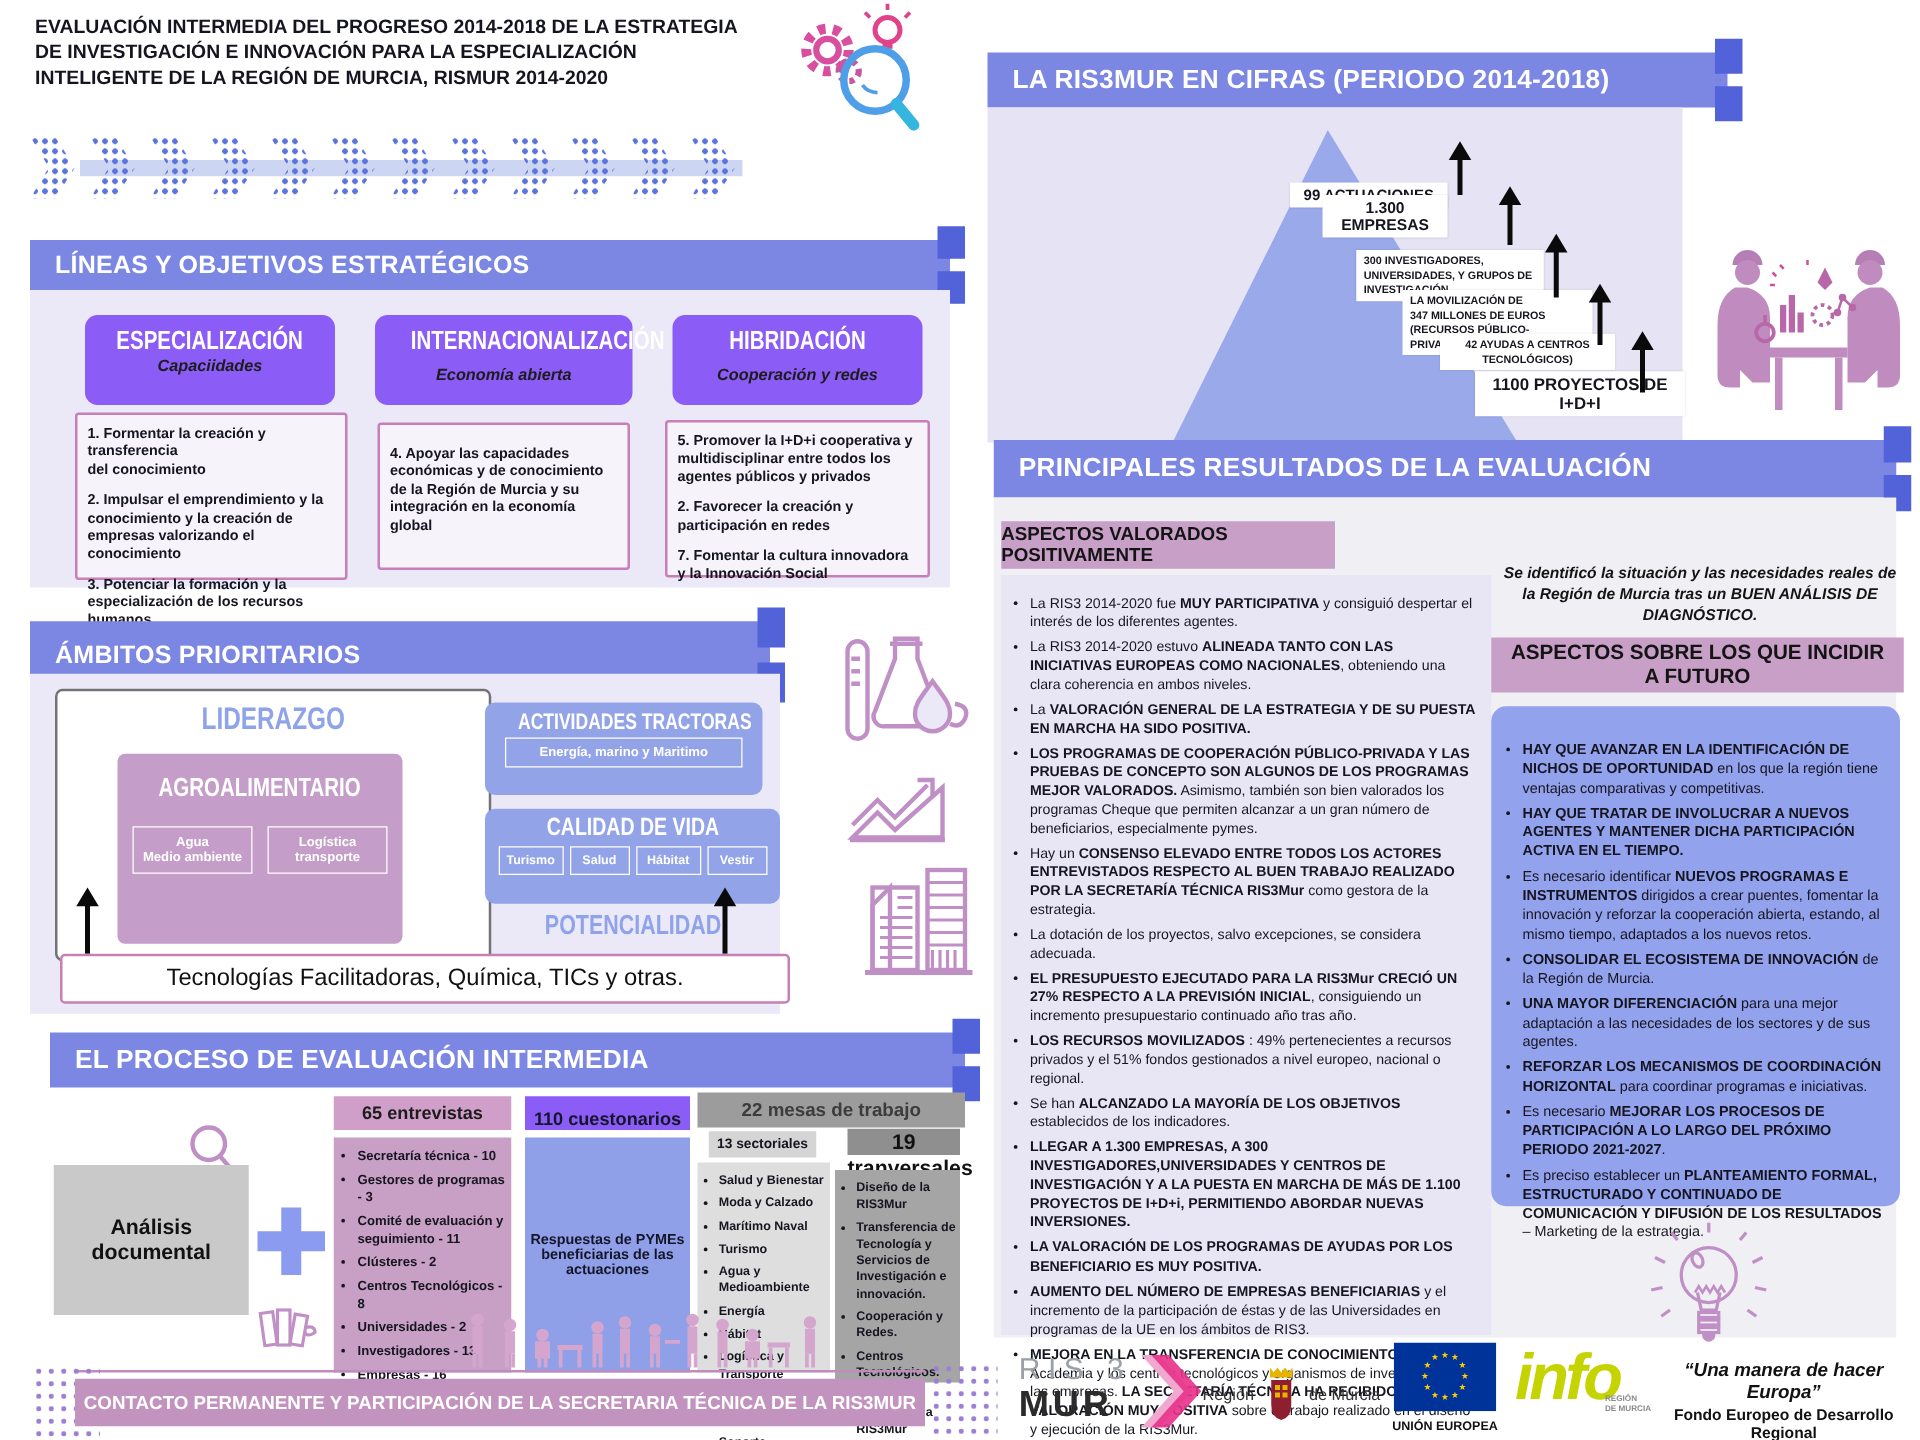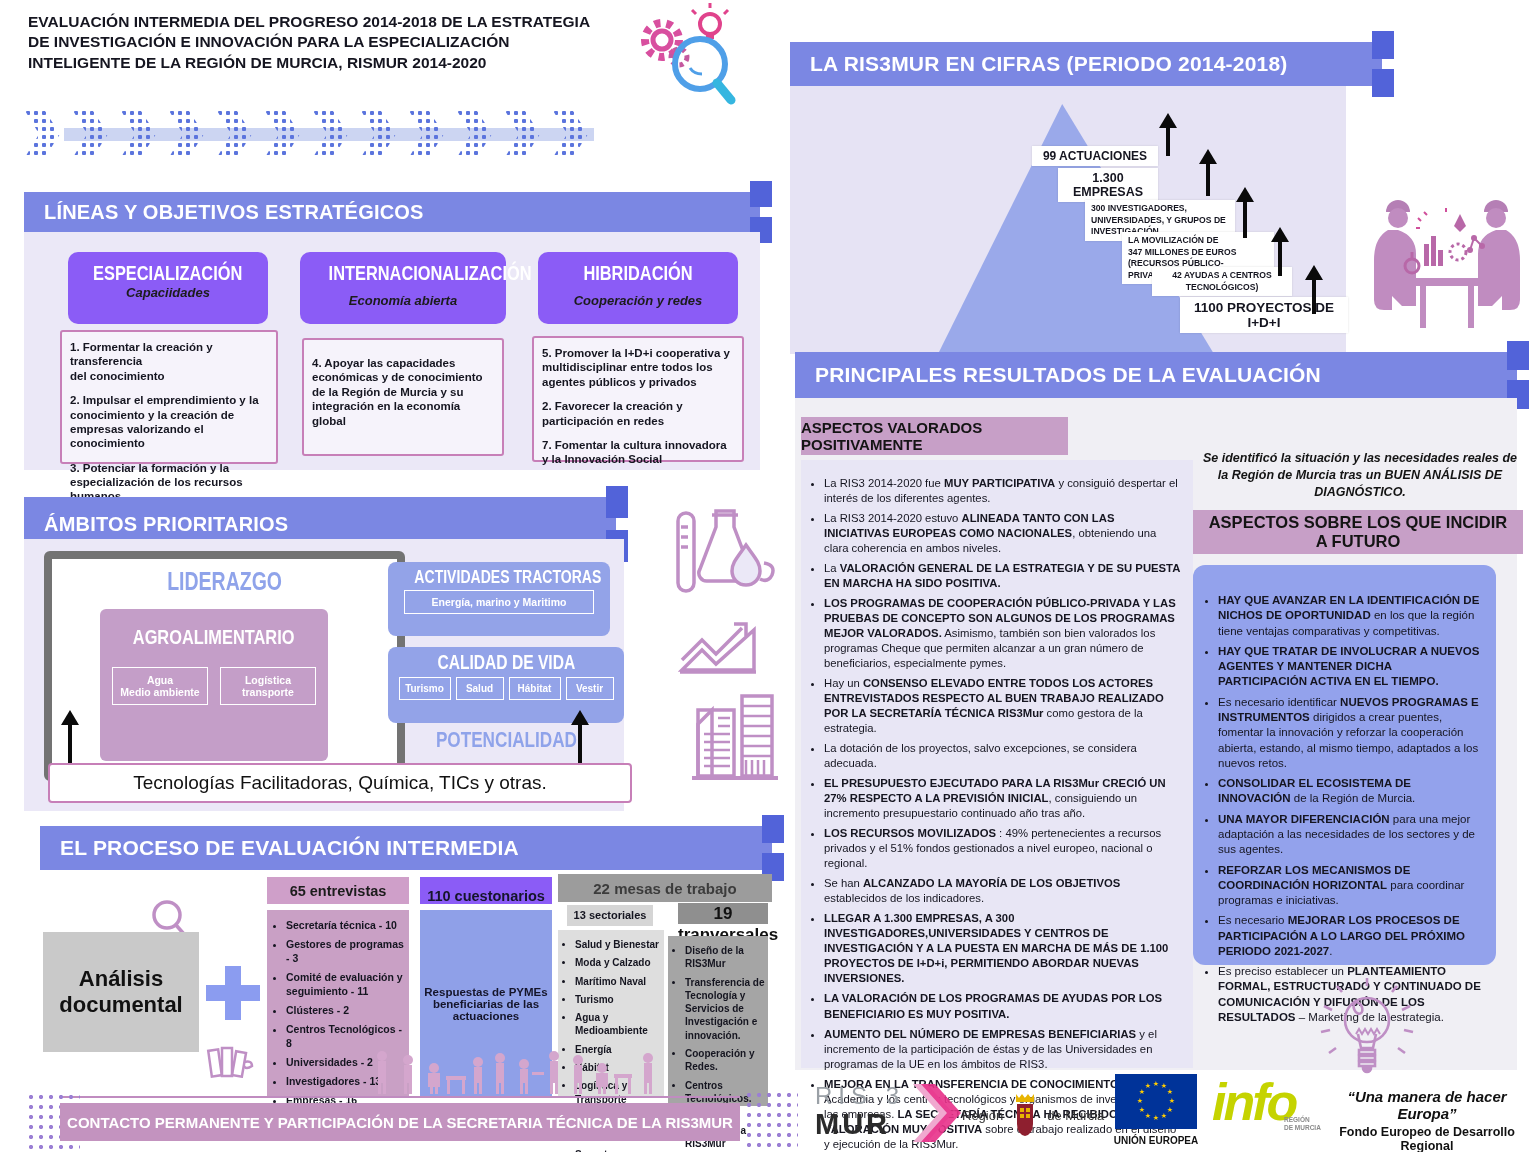--- a/index.html
+++ b/index.html
@@ -109,21 +109,21 @@
         </div>
     </div>
   </div>
 
   <div class="sec-bar" style="left:24px;top:497px;width:592px;height:54px;">
     <span>ÁMBITOS PRIORITARIOS</span>
     <span class="accent"></span>
   </div>
   <div class="panel" style="left:24px;top:539px;width:600px;height:272px;">
 
-    <div class="abs" style="left:20px;top:12px;width:345px;height:214px;background:#fff;border:8px solid #737373;border-radius:6px;text-align:center;">
+    <div class="abs" style="left:20px;top:12px;width:345px;height:214px;background:#fff;border:2px solid #737373;border-radius:6px;text-align:center;">
       <div style="margin-top:8px;"><span class="cond" style="font-size:25px;color:#8fa3ea;">LIDERAZGO</span></div>
       <div class="abs" style="left:48px;top:50px;width:228px;height:152px;background:#c49ec8;border-radius:6px;">
         <div style="margin-top:16px;"><span class="cond" style="font-size:21px;color:#fff;">AGROALIMENTARIO</span></div>
         <div style="display:flex;justify-content:center;gap:12px;margin-top:18px;">
           <div class="chip pre" style="width:96px;font-size:10.5px;padding:6px 2px;">Agua
 Medio ambiente</div>
           <div class="chip pre" style="width:96px;font-size:10.5px;padding:6px 2px;">Logística
 transporte</div>
         </div>
       </div>
@@ -210,21 +210,21 @@
   </div>
 
   <div class="abs" style="left:148px;top:898px;">
     <svg width="46" height="46" viewBox="0 0 46 46" fill="none" stroke="#bf8fc5" stroke-width="3.5">
       <circle cx="19" cy="17" r="13"></circle>
         <line x1="28" y1="27" x2="42" y2="43"></line>
     </svg>
   </div>
 
   <div class="abs" style="left:43px;top:932px;width:156px;height:120px;background:#c9c9c9;display:flex;align-items:center;justify-content:center;text-align:center;">
-    <span class="pre" style="font-weight:bold;font-size:22px;color:#111;">Análisis
+    <span class="pre" style="font-weight:bold;font-size:17px;color:#111;">Análisis
 documental</span>
   </div>
 
   <div class="abs" style="left:206px;top:966px;width:54px;height:54px;">
     <div class="abs" style="left:0;top:19px;width:54px;height:16px;background:#8b9cf0;"></div>
     <div class="abs" style="left:19px;top:0;width:16px;height:54px;background:#8b9cf0;"></div>
   </div>
 
   <div class="abs" style="left:206px;top:1046px;">
     <svg width="48" height="32" viewBox="0 0 48 32" fill="none" stroke="#bf8fc5" stroke-width="2.5">
@@ -357,21 +357,21 @@
   </div>
 
   <div class="sec-bar" style="left:790px;top:42px;width:592px;height:44px;font-size:21px;">
     <span>LA RIS3MUR EN CIFRAS (PERIODO 2014-2018)</span>
     <span class="accent"></span>
   </div>
   <div class="panel" style="left:790px;top:86px;width:556px;height:268px;background:#e6e3f4;">
     <div class="abs" style="left:148px;top:18px;width:276px;height:250px;background:#9aa9ea;clip-path:polygon(45% 0,100% 100%,0 100%);"></div>
   </div>
   <div class="pyr pre" style="left:1032px;top:146px;width:126px;font-size:12px;text-align:center;">99 ACTUACIONES</div>
-  <div class="pyr pre" style="left:1058px;top:168px;width:100px;font-size:12.5px;text-align:center;">1.300 EMPRESAS</div>
+  <div class="pyr pre" style="left:1058px;top:156px;width:100px;font-size:12.5px;text-align:center;">1.300 EMPRESAS</div>
   <div class="pyr pre" style="left:1085px;top:200px;width:150px;font-size:8.6px;text-align:left;line-height:1.35;">300 INVESTIGADORES,
 UNIVERSIDADES, Y GRUPOS DE
 INVESTIGACIÓN</div>
   <div class="pyr pre" style="left:1122px;top:232px;width:152px;font-size:8.6px;text-align:left;line-height:1.35;">LA MOVILIZACIÓN DE
 347 MILLONES DE EUROS
 (RECURSOS PÚBLICO-PRIVADOS)</div>
   <div class="pyr pre" style="left:1152px;top:267px;width:140px;font-size:8.6px;text-align:center;line-height:1.35;">42 AYUDAS A CENTROS
 TECNOLÓGICOS)</div>
   <div class="pyr pre" style="left:1180px;top:297px;width:168px;font-size:13.5px;text-align:center;">1100 PROYECTOS DE I+D+I</div>
   <div class="uarrow" style="left:1166px;top:126px;height:30px;"></div>
@@ -434,21 +434,21 @@
         <li><b>AUMENTO DEL NÚMERO DE EMPRESAS BENEFICIARIAS</b> y el incremento de la participación de éstas y de las Universidades en programas de la UE en   los ámbitos de RIS3.</li>
         <li><b>MEJORA EN LA TRANSFERENCIA DE CONOCIMIENTO</b> entre la Academia y los  centros tecnológicos y organismos de investigación con las empresas.  <b>LA SECRETARÍA TÉCNICA HA RECIBIDO UNA VALORACIÓN MUY POSITIVA</b>  sobre el trabajo realizado en el diseño y ejecución de la RIS3Mur.</li>
       </ul>
   </div>
 
   <div class="abs" style="left:1198px;top:450px;width:324px;text-align:center;font-style:italic;font-weight:bold;font-size:12.5px;line-height:1.35;color:#141414;">Se identificó la situación y las necesidades reales de la Región de Murcia tras un <b>BUEN ANÁLISIS DE DIAGNÓSTICO.</b></div>
 
   <div class="abs" style="left:1193px;top:510px;width:330px;height:44px;background:#c79fc7;display:flex;align-items:center;justify-content:center;text-align:center;">
     <span style="font-weight:bold;font-size:16.5px;color:#141414;line-height:1.15;width:300px;">ASPECTOS SOBRE LOS QUE INCIDIR A FUTURO</span>
   </div>
-  <div class="abs" style="left:1193px;top:565px;width:303px;height:400px;background:#93a2ec;border-radius:12px;box-sizing:border-box;padding:28px 14px 10px 8px;">
+  <div class="abs" style="left:1193px;top:565px;width:327px;height:400px;background:#93a2ec;border-radius:12px;box-sizing:border-box;padding:28px 14px 10px 8px;">
     <ul class="blist futuro-list">
         <li><b>HAY QUE AVANZAR EN LA IDENTIFICACIÓN DE NICHOS DE OPORTUNIDAD</b> en los que la región tiene ventajas comparativas y competitivas.</li>
         <li><b>HAY QUE TRATAR DE INVOLUCRAR A NUEVOS AGENTES Y MANTENER DICHA PARTICIPACIÓN ACTIVA EN EL TIEMPO.</b></li>
         <li>Es necesario identificar <b>NUEVOS PROGRAMAS E INSTRUMENTOS</b> dirigidos a crear puentes, fomentar la innovación y reforzar la cooperación abierta, estando, al mismo tiempo, adaptados a los nuevos retos.</li>
         <li><b>CONSOLIDAR EL ECOSISTEMA DE INNOVACIÓN</b> de la Región de Murcia.</li>
         <li><b>UNA MAYOR DIFERENCIACIÓN</b> para una mejor adaptación a las necesidades de los sectores y de sus agentes.</li>
         <li><b>REFORZAR LOS MECANISMOS DE COORDINACIÓN HORIZONTAL</b> para coordinar programas e iniciativas.</li>
         <li>Es necesario <b>MEJORAR LOS PROCESOS DE PARTICIPACIÓN A LO LARGO DEL PRÓXIMO PERIODO 2021-2027</b>.</li>
         <li>Es preciso establecer un <b>PLANTEAMIENTO FORMAL, ESTRUCTURADO Y CONTINUADO DE COMUNICACIÓN Y DIFUSIÓN DE LOS RESULTADOS</b> – Marketing de la estrategia.</li>
       </ul>

